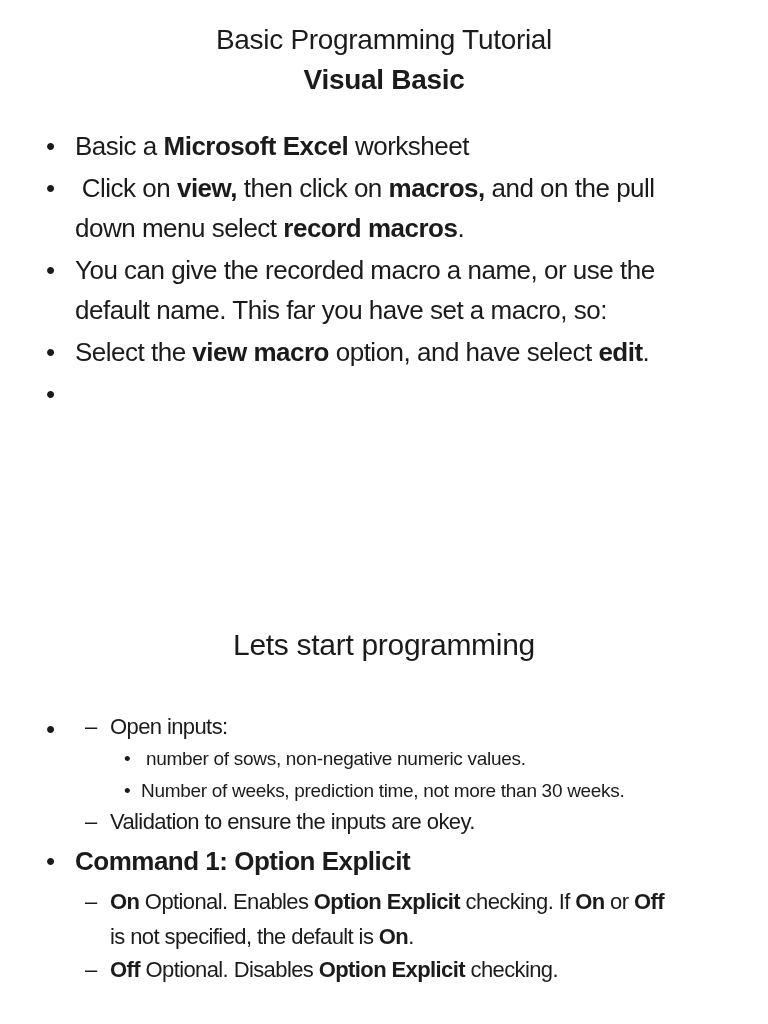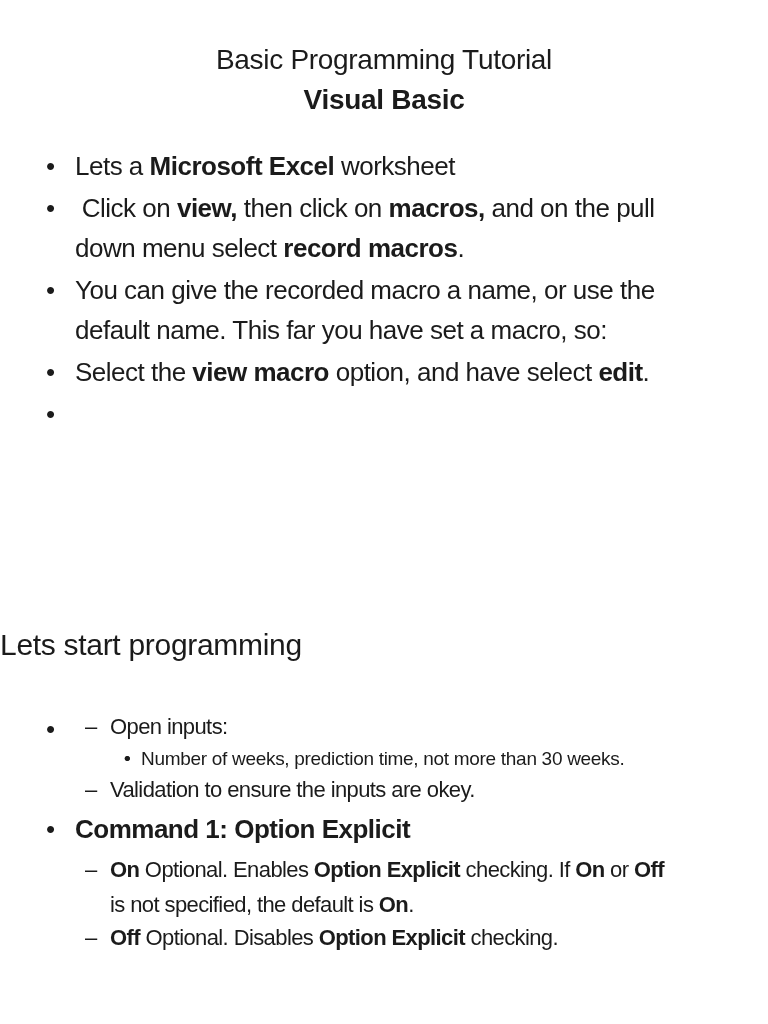--- a/index.html
+++ b/index.html
@@ -17,32 +17,32 @@
   }
   .slide {
     position: relative;
     width: 768px;
     height: 512px;
     overflow: hidden;
     box-sizing: border-box;
     background: #ffffff;
   }
   
-  .s1 { padding-top: 40px; }
+  .s1 { padding-top: 20px; }
   .t1 {
     text-align: center;
     font-size: 28px;
     line-height: 40px;
     letter-spacing: -0.3px;
   }
   .bold { font-weight: bold; }
   
   .s2-title {
     padding-top: 113px;
-    text-align: left;
+    text-align: center;
     font-size: 30px;
     line-height: 40px;
     letter-spacing: -0.3px;
   }
   
   .li {
     position: relative;
     box-sizing: border-box;
   }
   .tx { white-space: pre-wrap; }
@@ -84,36 +84,36 @@
   #s2-list .li:nth-child(7) { margin-top: 3px; }
   #s2-list .li:nth-child(8) { margin-top: -2px; }
 </style>
 </head>
 <body>
 
 <div class="slide s1">
   <div class="t1">Basic Programming Tutorial</div>
   <div class="t1 bold">Visual Basic</div>
   <div class="list" id="s1-list">
-      <div class="li l1"><span class="mk">•</span><span class="tx"><span>Lets a </span><b>Microsoft Excel</b><span> worksheet</span></span></div>
+      <div class="li l1"><span class="mk">•</span><span class="tx"><span>Basic a </span><b>Microsoft Excel</b><span> worksheet</span></span></div>
       <div class="li l1"><span class="mk">•</span><span class="tx"><span> Click on </span><b>view,</b><span> then click on </span><b>macros,</b><span> and on the pull
 down menu select </span><b>record macros</b><span>.</span></span></div>
       <div class="li l1"><span class="mk">•</span><span class="tx"><span>You can give the recorded macro a name, or use the
 default name. This far you have set a macro, so:</span></span></div>
       <div class="li l1"><span class="mk">•</span><span class="tx"><span>Select the </span><b>view macro</b><span> option, and have select </span><b>edit</b><span>.</span></span></div>
       <div class="li l1"><span class="mk">•</span></div>
     </div>
 </div>
 
 <div class="slide s2">
   <div class="s2-title">Lets start programming</div>
   <div class="list" id="s2-list">
       <div class="li l1"><span class="mk">•</span></div>
       <div class="li l2"><span class="mk">–</span><span class="tx"><span>Open inputs:</span></span></div>
-      <div class="li l3"><span class="mk">•</span></div>
+      <div class="li l3"><span class="mk">•</span><span class="tx"><span> number of sows, non-negative numeric values.</span></span></div>
       <div class="li l3"><span class="mk">•</span><span class="tx"><span>Number of weeks, prediction time, not more than 30 weeks.</span></span></div>
       <div class="li l2"><span class="mk">–</span><span class="tx"><span>Validation to ensure the inputs are okey.</span></span></div>
       <div class="li l1"><span class="mk">•</span><span class="tx"><b>Command 1: Option Explicit</b></span></div>
       <div class="li l2"><span class="mk">–</span><span class="tx"><b>On</b><span> Optional. Enables </span><b>Option Explicit</b><span> checking. If </span><b>On</b><span> or </span><b>Off</b><span>
 is not specified, the default is </span><b>On</b><span>.</span></span></div>
       <div class="li l2"><span class="mk">–</span><span class="tx"><b>Off</b><span> Optional. Disables </span><b>Option Explicit</b><span> checking.</span></span></div>
     </div>
 </div>
 
 </body></html>

